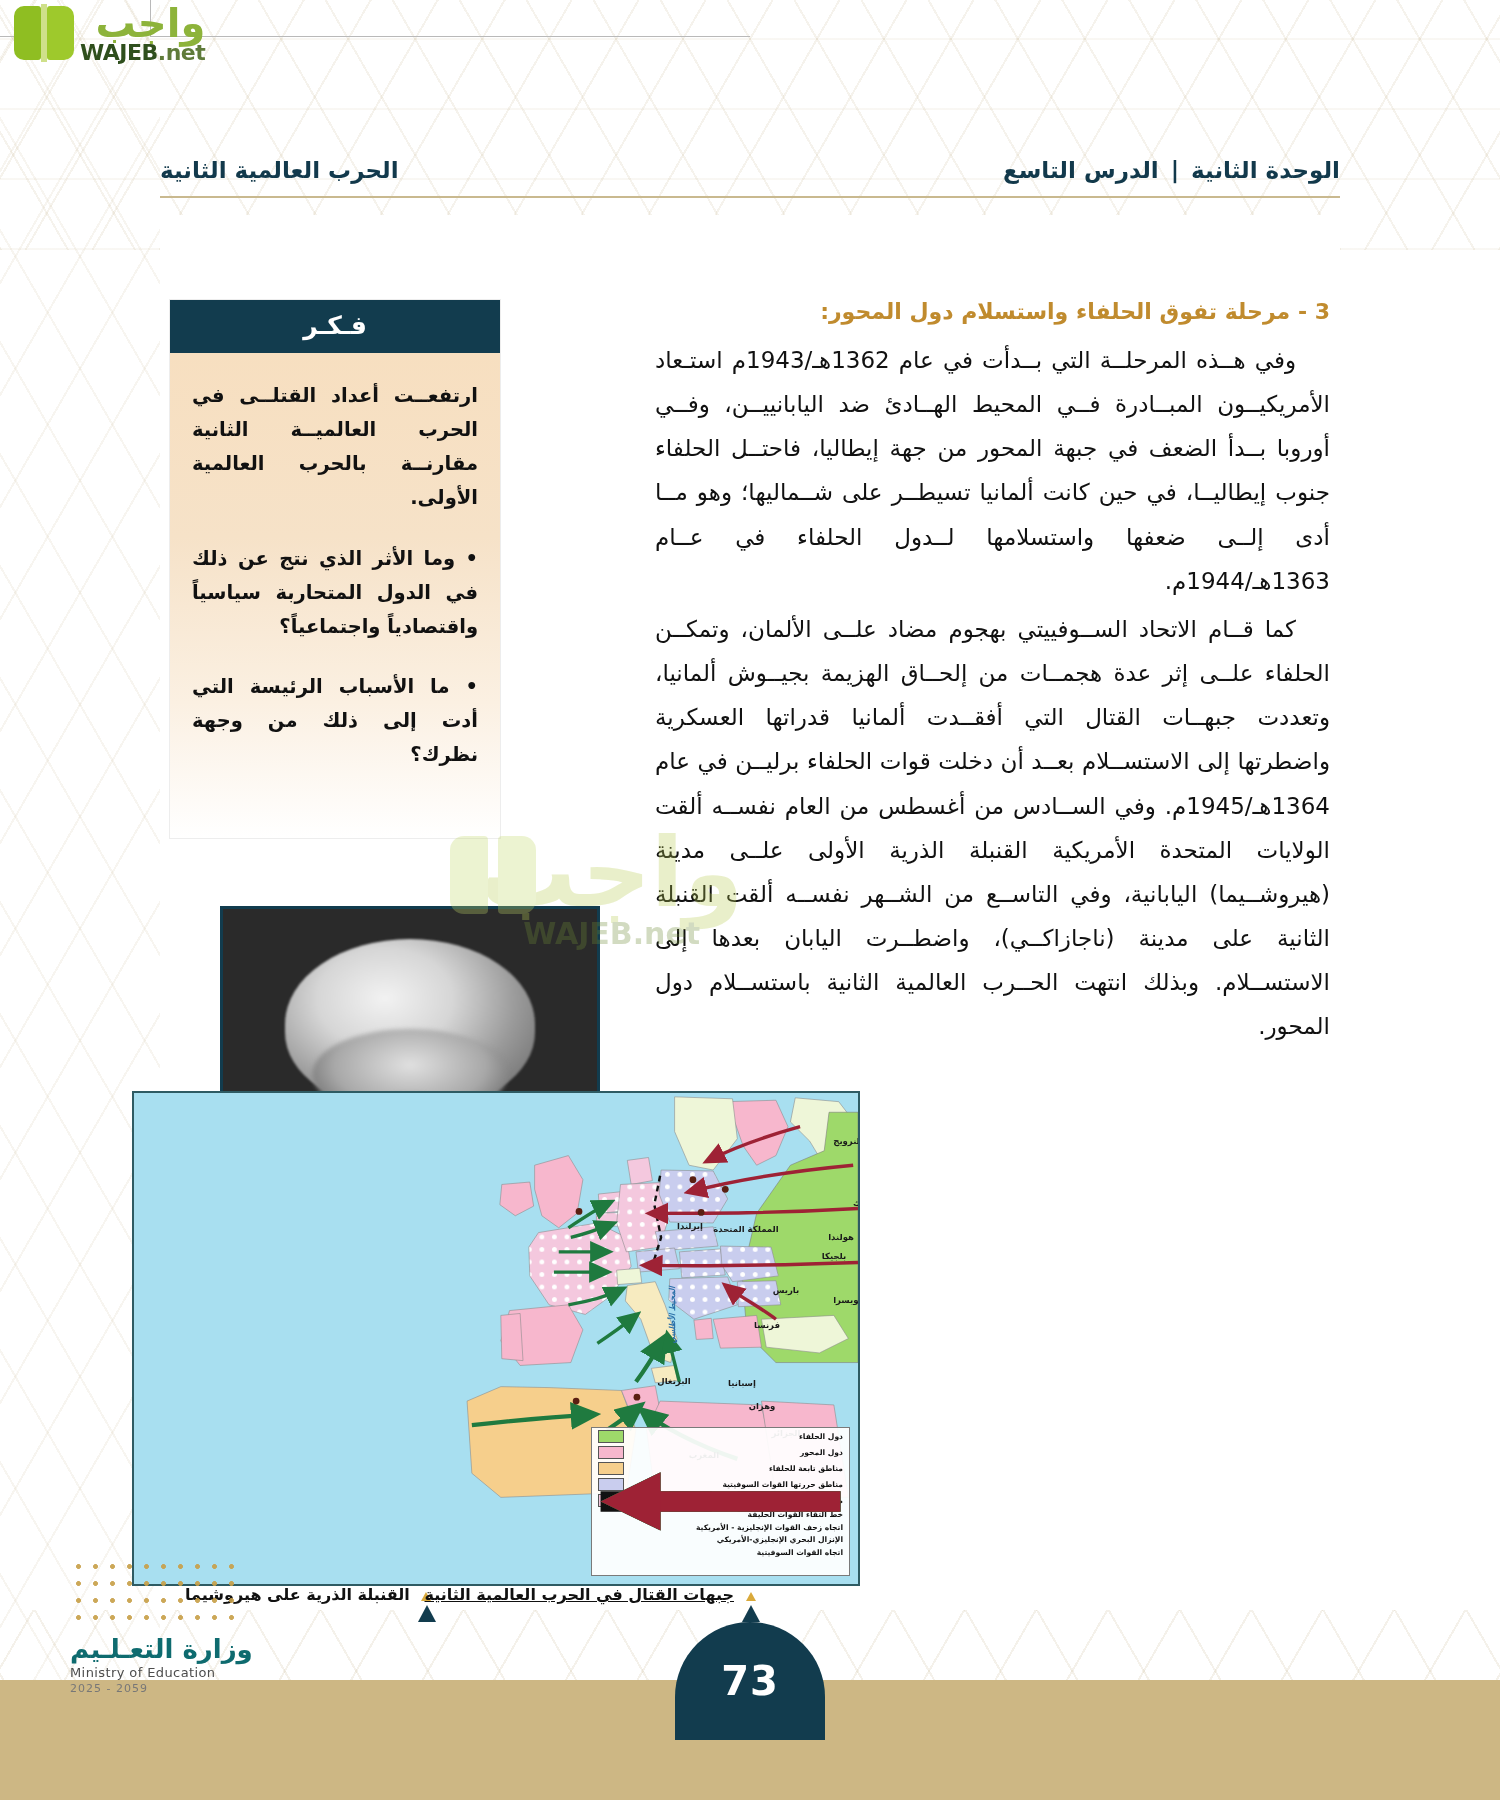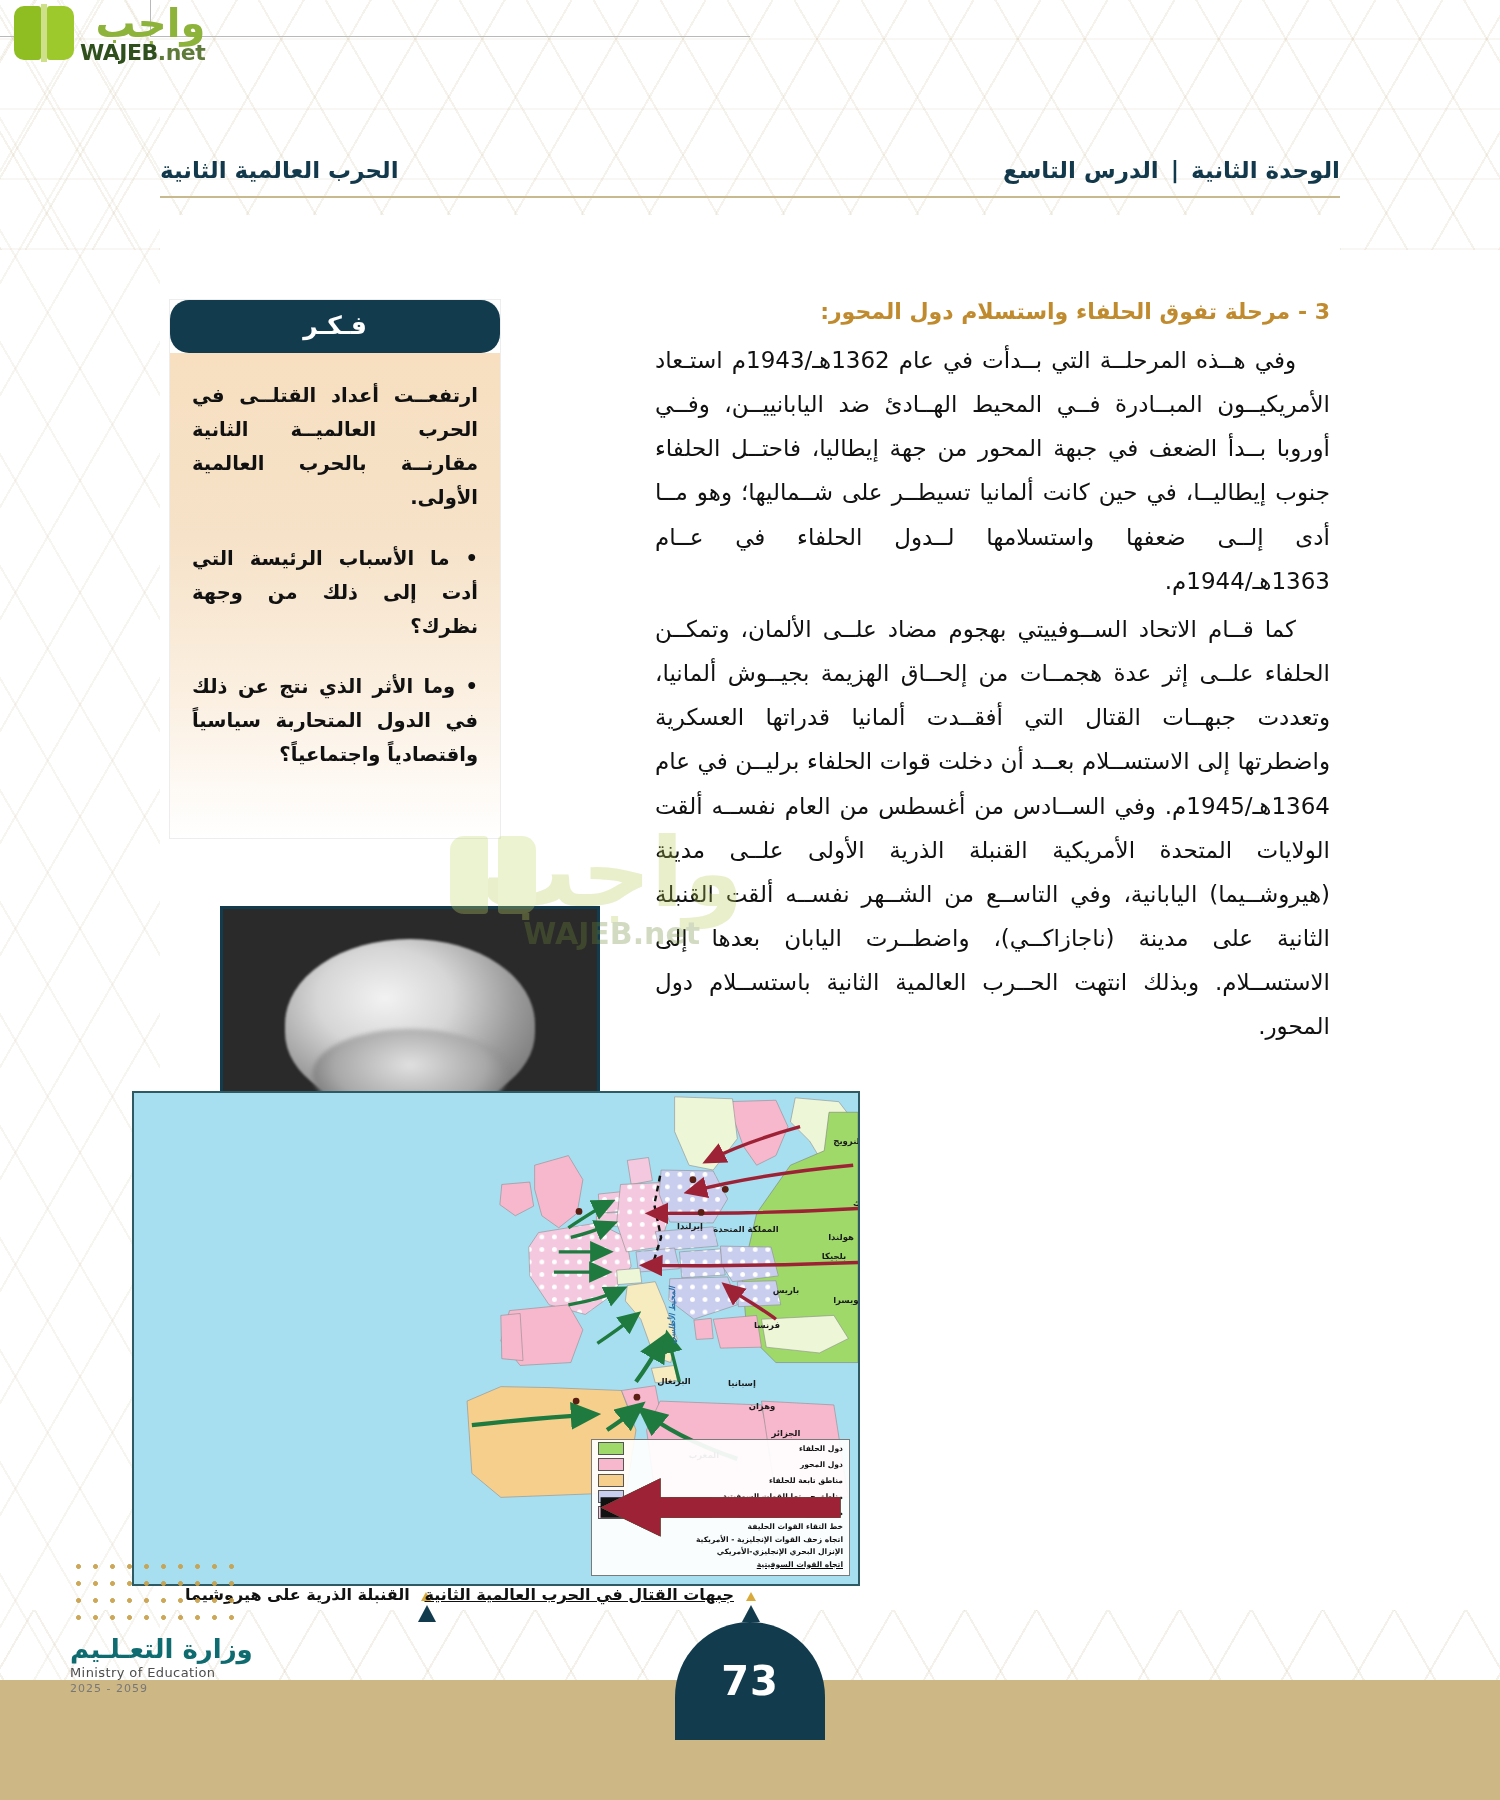--- a/index.html
+++ b/index.html
@@ -58,21 +58,21 @@
   .body-col{position:absolute;top:0;right:0;width:675px;}
   .sec-head{font-size:22px;font-weight:bold;color:#c08b2e;margin:0 0 10px 0;line-height:1.5;}
   .para{font-size:23px;line-height:1.92;color:#111;text-align:justify;margin:0 0 4px 0;
         text-align-last:right;}
   .para.indent{text-indent:34px;}
 
   
   .think-box{position:absolute;top:5px;left:0;width:330px;
       box-shadow:0 0 0 1px rgba(0,0,0,.07);}
   .think-hd{background:#123c4e;color:#fff;font-size:25px;font-weight:bold;text-align:center;
-      padding:11px 0 13px;letter-spacing:4px;border-radius:19px;}
+      padding:11px 0 13px;letter-spacing:4px;}
   .think-bd{background:linear-gradient(180deg,#f7dfc0 0%,#f6e2c8 38%,#fbf0e2 72%,#ffffff 100%);
       padding:26px 22px 40px;min-height:410px;}
   .think-p{font-size:19.5px;line-height:1.75;color:#111;text-align:justify;text-align-last:right;
       font-weight:bold;margin:0 0 26px 0;}
   .think-q{font-size:19.5px;line-height:1.75;color:#111;text-align:justify;text-align-last:right;
       font-weight:bold;margin:0 0 26px 0;}
 
   
   .photo-wrap{position:absolute;left:180px;top:890px;width:380px;height:680px;z-index:26;}
   .photo{width:100%;height:100%;border:3px solid #123c4e;box-sizing:border-box;position:relative;overflow:hidden;
@@ -105,21 +105,21 @@
        background:#a8dff0;}
   .map svg{position:absolute;inset:0;width:100%;height:100%;}
   .map-lbl{position:absolute;font-size:8.5px;color:#1a1a1a;font-weight:bold;white-space:nowrap;
            direction:rtl;transform:translate(-50%,-50%);}
   .map-lbl.sea{color:#2a6fa8;font-style:italic;font-size:8px;}
 
   
   .legend{position:absolute;right:8px;bottom:8px;width:245px;background:rgba(255,255,255,.93);
      border:1px solid #7a7a7a;padding:2px 6px;direction:rtl;}
   .lg-row{display:flex;align-items:center;gap:6px;margin-bottom:3px;}
-  .lg-row:last-child{margin-bottom:4px;text-decoration:underline;}
+  .lg-row:last-child{margin-bottom:16px;}
   .lg-txt{font-size:7.6px;color:#111;font-weight:bold;flex:1;text-align:right;line-height:1.25;}
   .lg-sw{width:24px;height:11px;border:1px solid #555;flex:none;}
   .lg-arrow{width:28px;height:10px;flex:none;position:relative;}
 
   
   .cap{position:absolute;z-index:27;display:flex;align-items:center;gap:7px;direction:rtl;font-size:16px;color:#111;font-weight:bold;white-space:nowrap;}
   .cap-ico{width:19px;height:17px;flex:none;position:relative;}
   .cap-ico .tri{width:0;height:0;border-left:9.5px solid transparent;border-right:9.5px solid transparent;
       border-bottom:17px solid #123c4e;}
   .cap-ico .tri-in{position:absolute;left:4.5px;top:6px;width:0;height:0;border-left:5px solid transparent;
@@ -189,22 +189,22 @@
   <div class="body-col">
     <h2 class="sec-head">3 - مرحلة تفوق الحلفاء واستسلام دول المحور:</h2>
     <p class="para indent">وفي هــذه المرحلــة التي بــدأت في عام 1362هـ/1943م استـعاد الأمريكيــون المبــادرة فــي المحيط الهــادئ ضد اليابانييــن، وفــي أوروبا بــدأ الضعف في جبهة المحور من جهة إيطاليا، فاحتــل الحلفاء جنوب إيطاليــا، في حين كانت ألمانيا تسيطــر على شــماليها؛ وهو مــا أدى إلــى ضعفها واستسلامها لــدول الحلفاء في عــام 1363هـ/1944م.</p>
     <p class="para indent">كما قــام الاتحاد الســوفييتي بهجوم مضاد علــى الألمان، وتمكــن الحلفاء علــى إثر عدة هجمــات من إلحــاق الهزيمة بجيــوش ألمانيا، وتعددت جبهــات القتال التي أفقــدت ألمانيا قدراتها العسكرية واضطرتها إلى الاستســلام بعــد أن دخلت قوات الحلفاء برليــن في عام 1364هـ/1945م. وفي الســادس من أغسطس من العام نفســه ألقت الولايات المتحدة الأمريكية القنبلة الذرية الأولى علــى مدينة (هيروشــيما) اليابانية، وفي التاســع من الشــهر نفســه ألقت القنبلة الثانية على مدينة (ناجازاكــي)، واضطــرت اليابان بعدها إلى الاستســلام. وبذلك انتهت الحــرب العالمية الثانية باستســلام دول المحور.</p>
   </div>
 
   <aside class="think-box">
     <div class="think-hd">فـكـر</div>
     <div class="think-bd">
       <p class="think-p">ارتفعــت أعداد القتلــى في الحرب العالميــة الثانية مقارنــة بالحرب العالمية الأولى.</p>
+      <p class="think-q">• وما الأثر الذي نتج عن ذلك في الدول المتحاربة سياسياً واقتصادياً واجتماعياً؟</p>
       <p class="think-q">• ما الأسباب الرئيسة التي أدت إلى ذلك من وجهة نظرك؟</p>
-      <p class="think-q">• وما الأثر الذي نتج عن ذلك في الدول المتحاربة سياسياً واقتصادياً واجتماعياً؟</p>
     </div>
   </aside>
 </div>
 
 <div class="wm">
   <div class="wm-book">
     <div class="p l"></div>
       <div class="p r"></div>
   </div>
   <div class="wm-ar">واجب</div>

